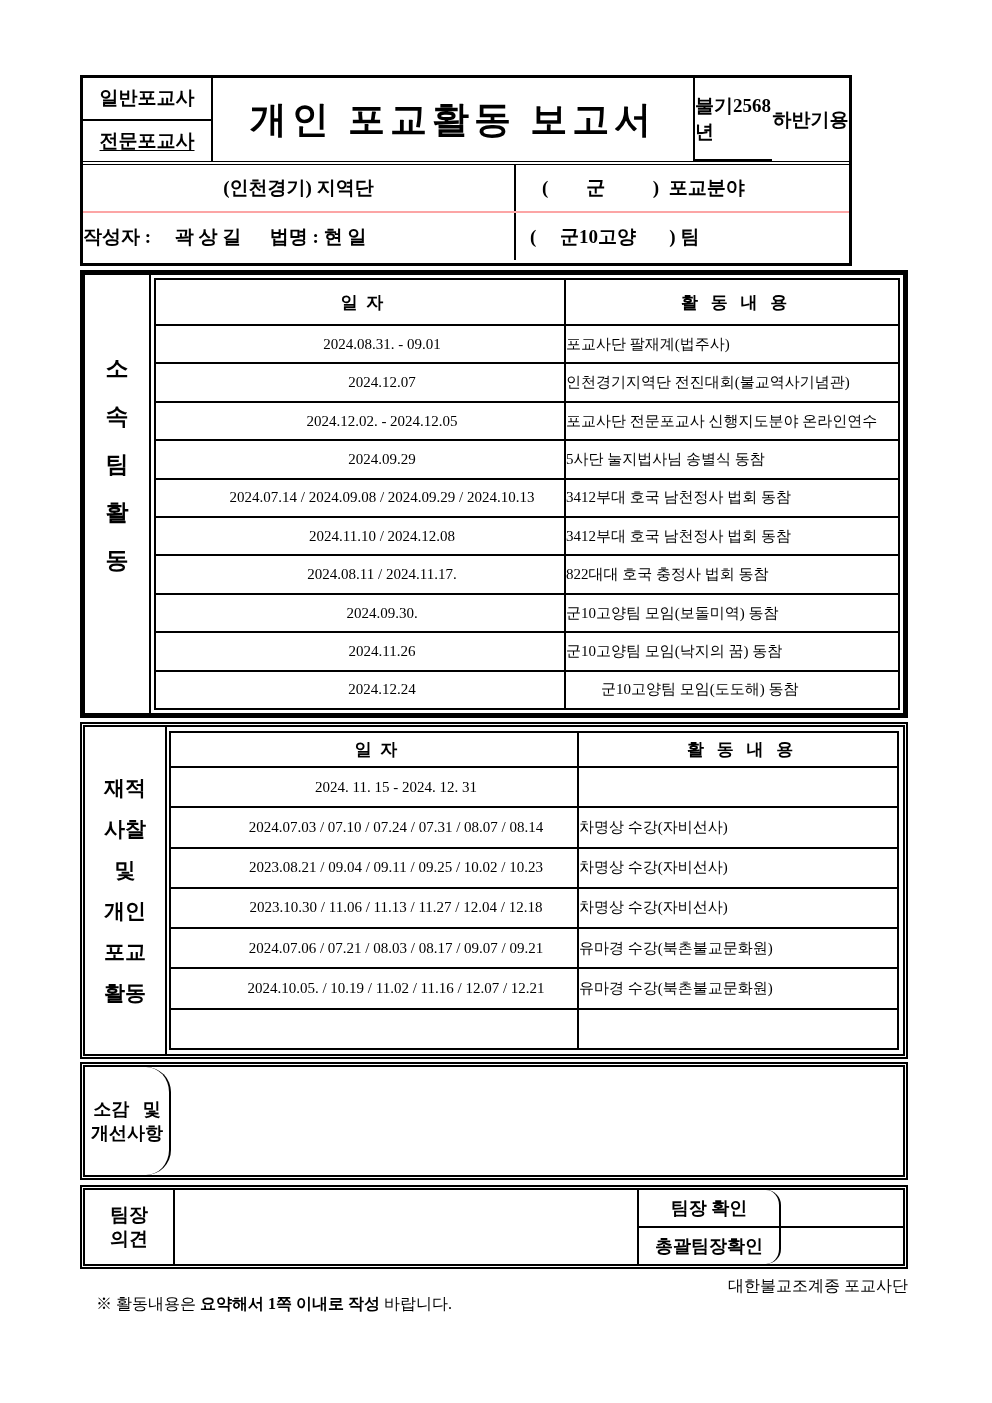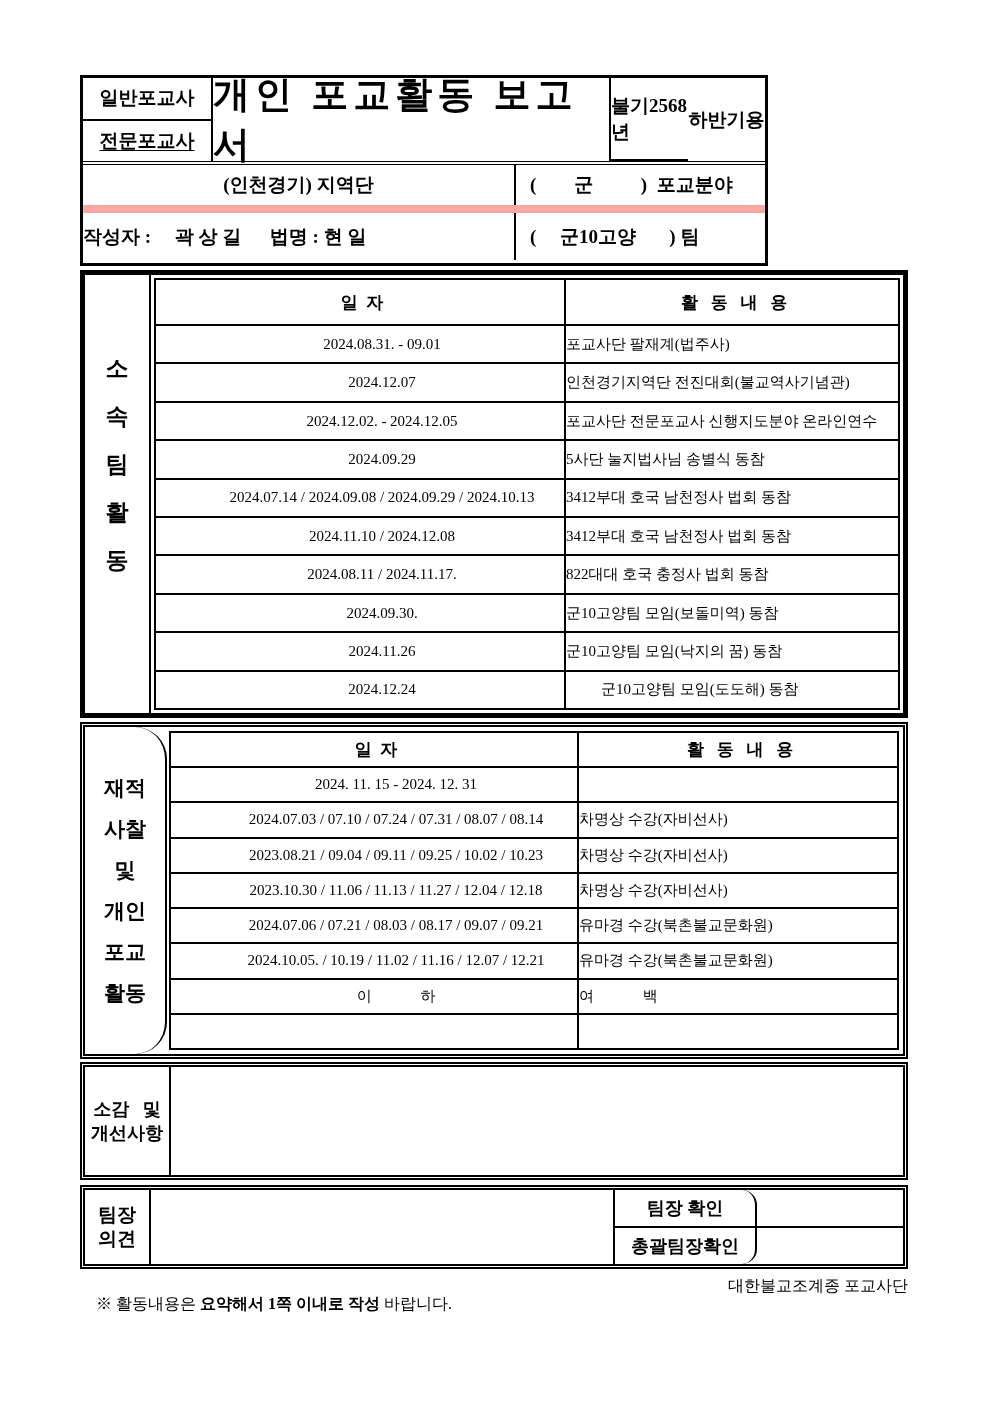--- a/index.html
+++ b/index.html
@@ -8,71 +8,71 @@
     width: 992px; height: 1403px;
     font-family: "Liberation Serif", "DejaVu Serif", serif;
     color: #000;
     position: relative;
   }
   .abs { position: absolute; }
   .center { display: flex; align-items: center; justify-content: center; }
   .pre { white-space: pre; }
 
   
-  #header-tbl { left: 80px; top: 75px; width: 688px; height: 191px; border: 3px solid #000; }
+  #header-tbl { left: 80px; top: 75px; width: 772px; height: 191px; border: 3px solid #000; }
   .h-row1 { height: 87px; display: flex; border-bottom: 4px double #000; }
   .h-grades { width: 130px; border-right: 2px solid #000; display: flex; flex-direction: column; }
   .h-grade { flex: 1; font-size: 19px; font-weight: bold; }
   .h-grade.top { border-bottom: 2px solid #000; }
   .h-grade.bottom span { text-decoration: underline; text-underline-offset: 3px; }
   .h-title { flex: 1; font-size: 37px; font-weight: bold; letter-spacing: 5px; }
   .h-era { width: 156px; border-left: 2px solid #000; display: flex; flex-direction: row; }
   .h-era-cell { flex: 1; font-size: 19px; font-weight: bold; }
   .h-era-cell.top { border-bottom: 2px solid #000; }
-  .h-row2 { height: 48px; display: flex; border-bottom: 8px solid #fca5a5; }
+  .h-row2 { height: 48px; display: flex; border-bottom: 2px solid #fca5a5; gap: 12px; }
   .h-row3 { height: 47px; display: flex; }
   .h-left { width: 433px; border-right: 2px solid #000; font-size: 19px; font-weight: bold; }
   .h-right { flex: 1; font-size: 19px; font-weight: bold; display: flex; align-items: center; padding-left: 14px; }
   .h-row3 .h-left { justify-content: flex-start; }
 
   
   .section { display: flex; }
   #section1 { left: 80px; top: 270px; width: 828px; height: 448px; border: 5px solid #000; }
   #section2 { left: 80px; top: 722px; width: 828px; height: 337px; border: 5px double #000; }
   #section3 { left: 80px; top: 1062px; width: 828px; height: 118px; border: 5px double #000; }
   #section4 { left: 80px; top: 1185px; width: 828px; height: 84px; border: 5px double #000; }
 
   .s1-label { width: 66px; border-right: 2px solid #000; display: flex; flex-direction: column;
               align-items: center; justify-content: center; gap: 17px;
               font-size: 23px; font-weight: bold; padding-bottom: 60px; }
   .s1-content { flex: 1; padding: 3px; }
   .s2-label { width: 82px; border-right: 2px solid #000; display: flex; flex-direction: column;
               align-items: center; justify-content: center;
-              font-size: 21px; font-weight: bold; line-height: 41px; border-radius: 32px; }
+              font-size: 21px; font-weight: bold; line-height: 41px; }
   .s2-content { flex: 1; padding: 4px 4px 4px 2px; }
 
   .inner-tbl { border: 2px solid #000; height: 100%; display: flex; flex-direction: column; }
   .t-head { display: flex; border-bottom: 2px solid #000; font-weight: bold; font-size: 17px; }
   #section1 .t-head { height: 46px; }
   #section2 .t-head { height: 35px; }
   .t-row { display: flex; flex: 1; border-bottom: 2px solid #000; }
   .t-row:last-child { border-bottom: none; gap: 35px; }
   .c-date { width: 410px; border-right: 2px solid #000; display: flex; align-items: center;
             justify-content: center; font-size: 15px; white-space: pre; padding-left: 44px; }
   #section2 .c-date { width: 408px; }
   .c-act { flex: 1; display: flex; align-items: center; justify-content: flex-start;
            font-size: 15px; white-space: pre; }
   .t-head .c-date, .t-head .c-act { font-size: 17px; justify-content: center; padding-left: 4px; }
 
   .s3-label { width: 86px; border-right: 2px solid #000; display: flex; flex-direction: column;
               align-items: center; justify-content: center; font-size: 18px; font-weight: bold;
-              line-height: 1.35; white-space: pre; }
+              line-height: 1.35; white-space: pre; border-radius: 25px; }
   .s3-content { flex: 1; }
 
-  .s4-label { width: 66px; border-right: 2px solid #000; display: flex; flex-direction: column;
+  .s4-label { width: 90px; border-right: 2px solid #000; display: flex; flex-direction: column;
               align-items: center; justify-content: center; font-size: 19px; font-weight: bold;
               line-height: 1.25; }
   .s4-content { width: 464px; border-right: 2px solid #000; }
   .s4-checks { width: 142px; border-right: 2px solid #000; display: flex; flex-direction: column; border-radius: 15px; }
   .s4-check-cell { flex: 1; font-size: 18px; font-weight: bold; }
   .s4-check-cell.top { border-bottom: 2px solid #000; }
   .s4-boxes { flex: 1; display: flex; flex-direction: column; }
   .s4-box-cell { flex: 1; }
   .s4-box-cell.top { border-bottom: 2px solid #000; }
 
@@ -200,24 +200,20 @@
         </div>
       <div class="t-row">
           <div class="c-date">2024.07.06 / 07.21 / 08.03 / 08.17 / 09.07 / 09.21</div>
           <div class="c-act">유마경 수강(북촌불교문화원)</div>
         </div>
       <div class="t-row">
           <div class="c-date">2024.10.05. / 10.19 / 11.02 / 11.16 / 12.07 / 12.21</div>
           <div class="c-act">유마경 수강(북촌불교문화원)</div>
         </div>
       <div class="t-row">
-          <div class="c-date">이             하</div>
-          <div class="c-act">여             백</div>
-        </div>
-      <div class="t-row">
           <div class="c-date"></div>
           <div class="c-act"></div>
         </div>
     </div>
   </div>
 </div>
 
 <div id="section3" class="abs section">
   <div class="s3-label">
     <span>소감   및</span>

